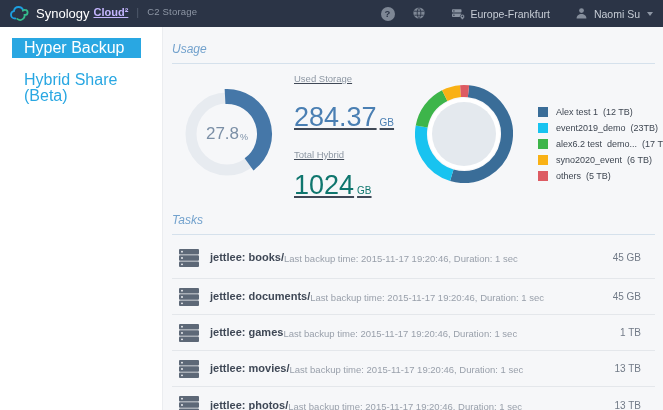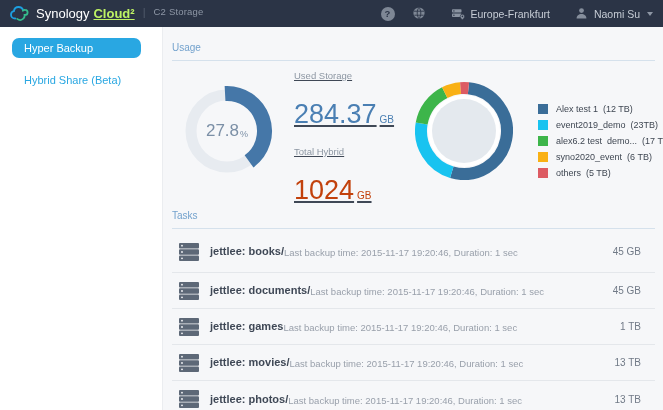--- a/index.html
+++ b/index.html
@@ -11,21 +11,21 @@
 
   
   .navbar {
     position:absolute; top:0; left:0; right:0; height:27px;
     background:#2b3446; display:flex; align-items:center;
     padding:0 10px 0 10px; color:#fff;
   }
   .brand { display:flex; }
   .brand svg { display:block; margin-right:7px; }
   .brand-name { font-size:13px; font-weight:400; color:#ffffff; }
-  .brand-product { font-size:13px; font-weight:bold; color:#bef264; margin-left:4px;text-decoration:underline; }
+  .brand-product { font-size:11px; font-weight:bold; color:#c4b5fd; margin-left:4px;text-decoration:underline; }
   .brand-divider { color:#525c6d; margin:0 8px; font-size:11px; }
   .brand-subtitle { font-size:9.5px; color:#8e97a6; letter-spacing:.2px; }
   .nav-right { margin-left:auto; display:flex; align-items:center; }
   .nav-icon-btn { display:flex; align-items:center; justify-content:center; cursor:pointer; }
   .help-circle {
     width:14px; height:14px; border-radius:50%; background:#7e8795;
     color:#2b3446; font-size:9.5px; font-weight:bold; display:flex;
     align-items:center; justify-content:center;
   }
   .nav-gap1 { margin-right:17px; }
@@ -37,52 +37,52 @@
     width:0; height:0; margin-left:7px;
     border-left:3.5px solid transparent; border-right:3.5px solid transparent;
     border-top:4px solid #8d96a4;
   }
 
   
   .sidebar {
     position:absolute; top:27px; left:0; bottom:0; width:163px;
     background:#ffffff; border-right:1px solid #ebedf0;
   }
-  .side-item { font-size:11px; cursor:pointer;border-radius:7px; }
+  .side-item { font-size:16px; cursor:pointer; }
   .side-item.active {
     margin:11px 21px 0 12px; background:#29a7e2; color:#ffffff;
     height:20px; line-height:20px; padding-left:12px;
   }
   .side-item.inactive {
     color:#29a7e2; padding-left:24px; margin-top:14px; height:16px; line-height:16px;
   }
 
   
   .main {
     position:absolute; top:27px; left:163px; right:0; bottom:0;
     background:#f6f7f9; padding:15px 8px 0 9px;
   }
-  .section-title { font-size:10px; color:#73a2cd; }
+  .section-title { font-size:12px; color:#73a2cd;font-style:italic; }
   .section-rule { border:none; border-top:1px solid #d5e1ec; margin-top:7px; }
 
   .usage-body { position:relative; height:143px; }
 
   
   .donut1 { position:absolute; left:8px; top:23px; width:94px; height:94px; }
   .donut1 .pct {
     position:absolute; inset:0; display:flex; align-items:center; justify-content:center;
     color:#7b8fa6; font-size:17px;
   }
   .pct-unit { font-size:9px; margin-top:6px; margin-left:1px; }
 
   
   .stats { position:absolute; left:122px; top:9px;text-decoration:underline; }
   .stat-label { font-size:9.5px; color:#8d97a3; }
   .stat-value-used { font-size:27px; color:#4a7fb3; line-height:30px; margin-top:18px; }
-  .stat-value-total { font-size:27px; color:#c2410c; line-height:30px; margin-top:18px; }
+  .stat-value-total { font-size:27px; color:#0f766e; line-height:30px; margin-top:10px; }
   .stat-unit { font-size:10px; margin-left:3px; }
   .stat-gap { margin-top:11px; }
 
   
   .donut2 { position:absolute; left:243px; top:21px; width:98px; height:98px; }
   .legend { position:absolute; left:366px; top:41px; }
   .legend-item { display:flex; align-items:center; height:13px; margin-bottom:3px; }
   .legend-swatch { width:10px; height:10px; margin-right:8px; flex:none; }
   .legend-label { font-size:9px; color:#3f4752; white-space:pre; }
 

